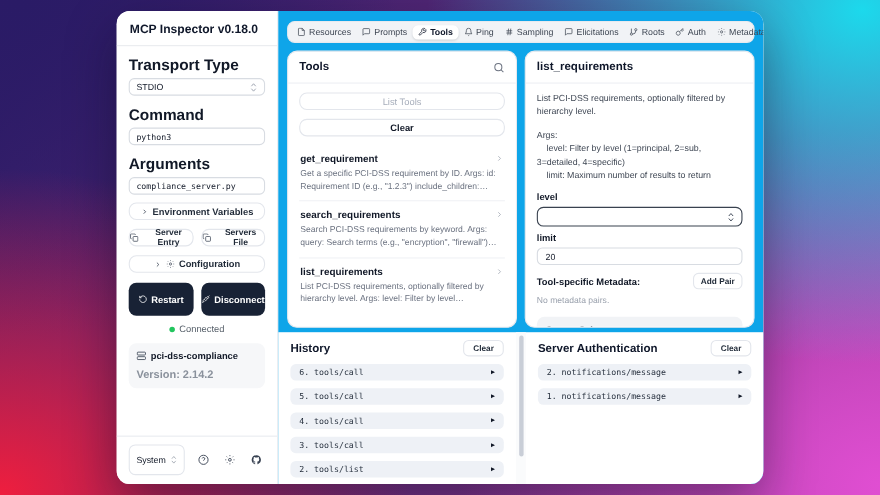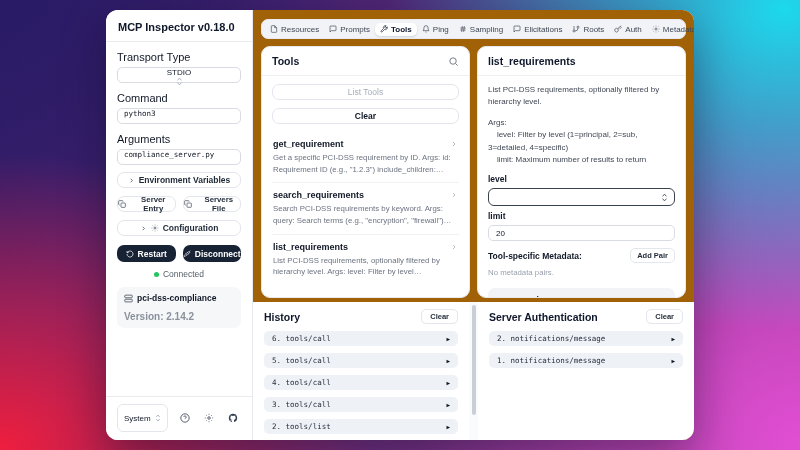--- a/index.html
+++ b/index.html
@@ -21,51 +21,51 @@
     position: absolute; left: 106px; top: 10px; width: 588px; height: 430px;
     background: #fff; border-radius: 12px; overflow: hidden; display: flex;
     box-shadow: 0 18px 45px rgba(10,10,30,.4);
   }
 
   
   .sidebar { width: 147px; min-width: 147px; border-right: 1px solid #e7e9ee;
     display: flex; flex-direction: column; padding: 9px 11px 8px; background: #fff; }
   .sb-title { font-size: 11px; font-weight: bold; color: #0f172a; padding: 2px 1px 8px; }
   .sb-divider { height: 1px; background: #e9ebef; margin: 0 -11px 7px; }
-  .sb-label { font-size: 11px; font-weight: 400; color: #111827; margin: 2px 0 4px; }
+  .sb-label { font-size: 14px; font-weight: 700; color: #111827; margin: 2px 0 4px; }
   .fld { height: 16px; border: 1px solid #d8dce2; border-radius: 5px; background: #fff;
-    display: flex; align-items: center; justify-content: space-between; padding: 0 6px; margin-bottom: 7px; flex-direction: column; }
+    display: flex; align-items: center; justify-content: space-between; padding: 0 6px; margin-bottom: 7px; }
   .fld .val { font-size: 8px; color: #111827; }
   .fld input { border: none; outline: none; width: 100%; background: transparent;
     font-family: "DejaVu Sans Mono", monospace; font-size: 7.5px; color: #111827; }
   .stepper { color: #9aa1ad; }
   .sb-btn { height: 16px; border: 1px solid #e3e6ec; border-radius: 7px; background: #fff;
     display: flex; align-items: center; justify-content: center; gap: 4px;
     font-size: 8.5px; font-weight: 600; color: #1f2937; margin-bottom: 8px; cursor: pointer; width: 100%; }
   .sb-btn svg, .sb-btn .gi { color: #374151; }
   .sb-btn-row { display: flex; gap: 7px; margin-bottom: 8px; }
   .sb-btn-row .sb-btn { flex: 1; margin-bottom: 0; font-size: 7.8px; gap: 6px; }
   .dark-row { display: flex; gap: 7px; margin: 1px 0 7px; }
-  .dark-btn { flex: 1; height: 17px; border: none; border-radius: 7px; background: #182235; color: #fff;
+  .dark-btn { flex: 1; height: 30px; border: none; border-radius: 7px; background: #182235; color: #fff;
     display: flex; align-items: center; justify-content: center; gap: 4px; font-size: 8.5px; font-weight: 600; cursor: pointer; }
   .status { display: flex; align-items: center; justify-content: center; gap: 4px;
     font-size: 8.5px; color: #57606a; margin-bottom: 8px; }
   .dot { width: 5px; height: 5px; border-radius: 50%; background: #22c55e; }
   .server-card { background: #f6f7f9; border-radius: 7px; padding: 6px 7px; }
   .server-name-row { display: flex; align-items: center; gap: 4px; font-size: 8.5px; font-weight: 600; color: #111827; }
   .server-version { font-size: 10px; color: #8a919c; margin-top: 8px; font-weight: bold; }
   .sb-spacer { flex: 1; }
   .sb-footer { display: flex; align-items: center; justify-content: space-between; padding-top: 7px; }
   .sys-select { height: 28px; border: 1px solid #e3e6ec; border-radius: 6px;
     display: flex; align-items: center; gap: 4px; padding: 0 6px; font-size: 8px; color: #111827; cursor: pointer; }
   .footer-icons { display: flex; gap: 14px; align-items: center; color: #374151; padding-right: 3px; }
   .footer-icons > * { cursor: pointer; }
 
   
-  .main { flex: 1; display: flex; flex-direction: column; background: #a16207; min-width: 0; }
+  .main { flex: 1; display: flex; flex-direction: column; background: #0ea5e9; min-width: 0; }
   .tabbar { margin: 9px 8px 7px; height: 20px; background: #f1f3f6; border: 1px solid #e8eaef;
     border-radius: 7px; display: flex; align-items: center; justify-content: space-between; padding: 0 3px; }
   .tab { display: flex; align-items: center; gap: 3px; font-size: 8px; color: #3f4754;
     padding: 2px 5px; border-radius: 5px; white-space: nowrap; cursor: pointer; }
   .tab.active { background: #fff; box-shadow: 0 1px 2px rgba(16,24,40,.15); font-weight: 700; color: #0f172a; }
   .tab svg { width: 8px; height: 8px; }
 
   .content { display: flex; gap: 7px; padding: 0 8px; height: 252px; }
   .card { flex: 1; background: #fff; border: 1px solid #e7e9ee; border-radius: 9px;
     overflow: hidden; display: flex; flex-direction: column; min-width: 0; }

